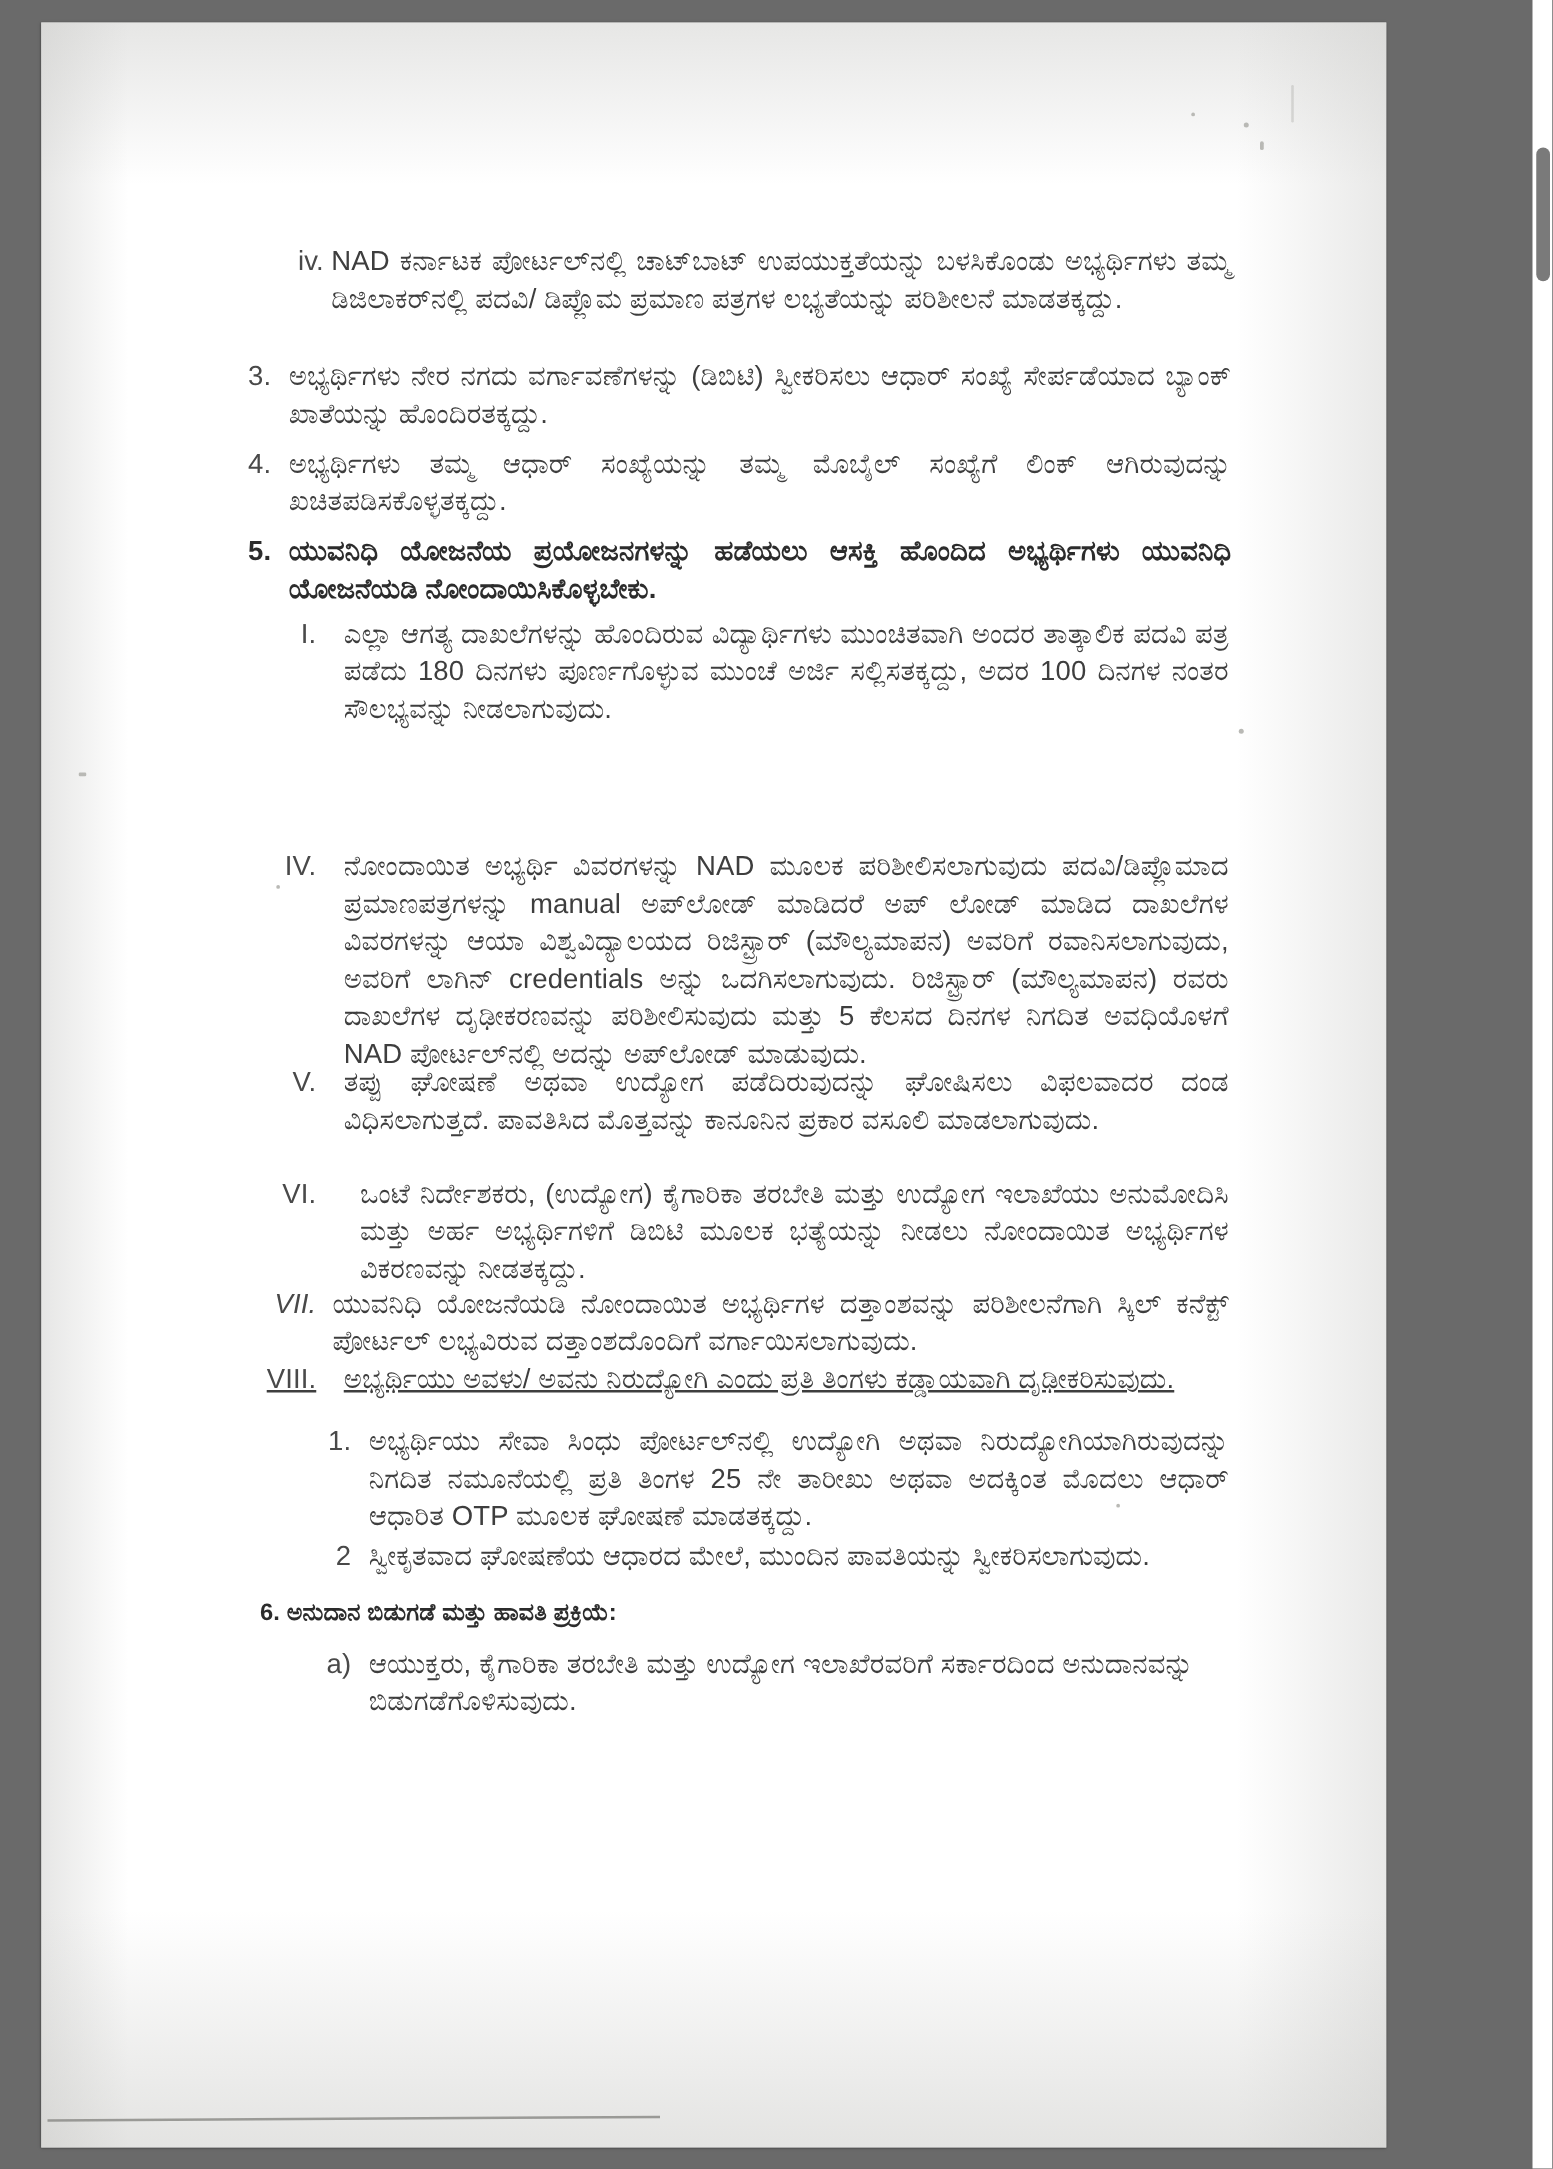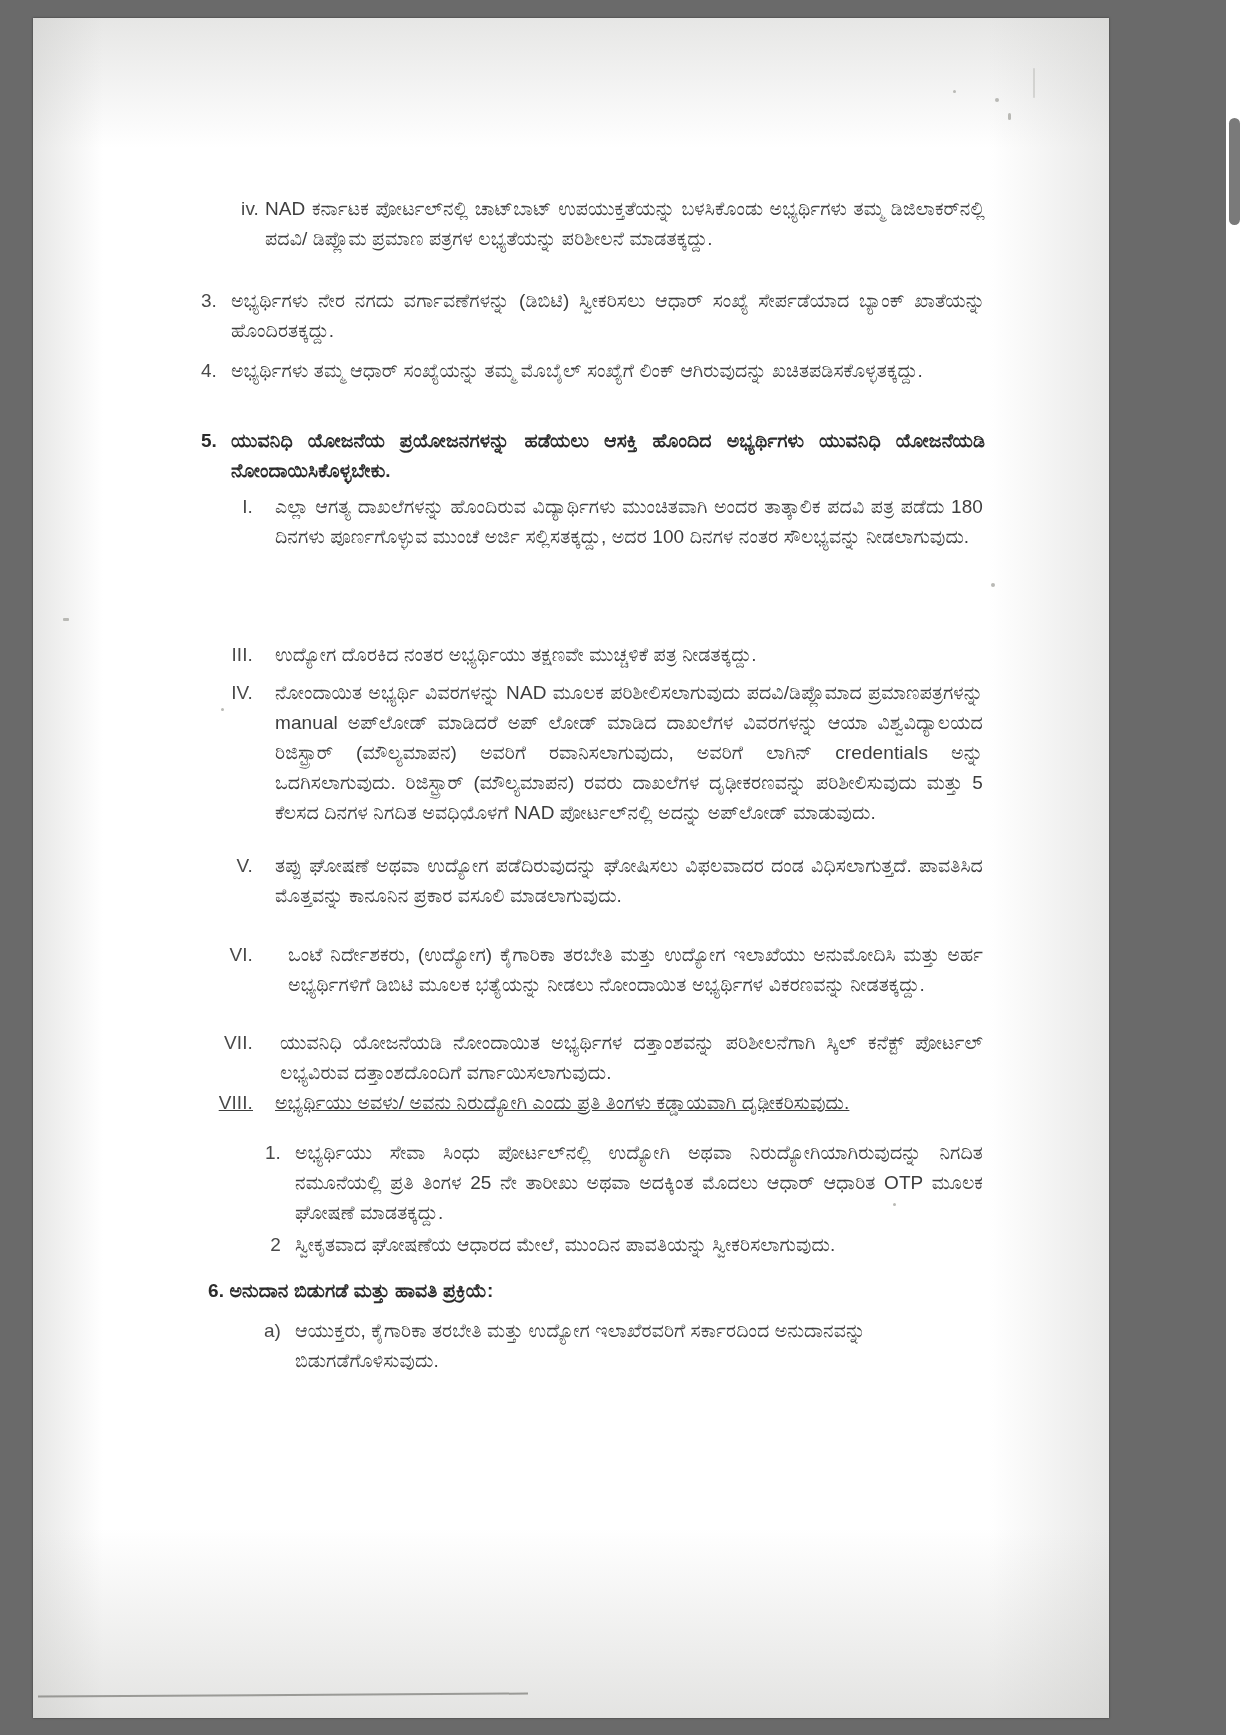--- a/index.html
+++ b/index.html
@@ -96,21 +96,21 @@
     top: 0;
     width: 1076px;
     height: 1700px;
     color: #3a3a3a;
     filter: contrast(1.02);
   }
   .blk {
     position: absolute;
     display: flex;
     align-items: flex-start;
-    font-size: 19px;
+    font-size: 22px;
     line-height: 30px;
     color: #3f3f3f;
     letter-spacing: .1px;
   }
   .marker {
     flex: 0 0 auto;
     text-align: right;
     color: #4a4a4a;
     white-space: nowrap;
   }
@@ -147,21 +147,21 @@
   #b-iv2     { left: 178px; top: 660px;  width: 772px; }
   #b-iv2 .marker { width: 42px; margin-right: 22px; }
 
   #b-v       { left: 178px; top: 833px;  width: 772px; }
   #b-v .marker { width: 42px; margin-right: 22px; }
 
   #b-vi      { left: 178px; top: 922px;  width: 772px; gap: 13px; }
   #b-vi .marker { width: 42px; margin-right: 22px; }
 
   #b-vii     { left: 178px; top: 1010px; width: 772px; }
-  #b-vii .marker { width: 42px; margin-right: 27px; }
+  #b-vii .marker { width: 42px; margin-right: 13px; font-style: italic; }
 
   #b-viii    { left: 178px; top: 1070px; width: 772px; text-decoration: underline; }
   #b-viii .marker { width: 42px; margin-right: 22px; }
 
   #b-s1      { left: 228px; top: 1120px; width: 722px; }
   #b-s1 .marker { width: 20px; margin-right: 14px; }
 
   #b-s2      { left: 228px; top: 1212px; width: 722px; }
   #b-s2 .marker { width: 20px; margin-right: 14px; }
 
@@ -198,24 +198,20 @@
         <span class="marker">5.</span>
         <span class="btext">ಯುವನಿಧಿ ಯೋಜನೆಯ ಪ್ರಯೋಜನಗಳನ್ನು ಹಡೆಯಲು ಆಸಕ್ತಿ ಹೊಂದಿದ ಅಭ್ಯರ್ಥಿಗಳು ಯುವನಿಧಿ ಯೋಜನೆಯಡಿ ನೋಂದಾಯಿಸಿಕೊಳ್ಳಬೇಕು.</span>
       </div>
 
       <div class="blk" id="b-i">
         <span class="marker">I.</span>
         <span class="btext">ಎಲ್ಲಾ ಆಗತ್ಯ ದಾಖಲೆಗಳನ್ನು ಹೊಂದಿರುವ ವಿದ್ಯಾರ್ಥಿಗಳು ಮುಂಚಿತವಾಗಿ ಅಂದರ ತಾತ್ಕಾಲಿಕ ಪದವಿ ಪತ್ರ ಪಡೆದು 180 ದಿನಗಳು ಪೂರ್ಣಗೊಳ್ಳುವ ಮುಂಚೆ ಅರ್ಜಿ ಸಲ್ಲಿಸತಕ್ಕದ್ದು, ಅದರ 100 ದಿನಗಳ ನಂತರ ಸೌಲಭ್ಯವನ್ನು ನೀಡಲಾಗುವುದು.</span>
       </div>
 
 
-      <div class="blk" id="b-iii">
-        <span class="marker">III.</span>
-        <span class="btext nojust">ಉದ್ಯೋಗ ದೊರಕಿದ ನಂತರ ಅಭ್ಯರ್ಥಿಯು ತಕ್ಷಣವೇ ಮುಚ್ಚಳಿಕೆ ಪತ್ರ ನೀಡತಕ್ಕದ್ದು.</span>
-      </div>
 
       <div class="blk" id="b-iv2">
         <span class="marker">IV.</span>
         <span class="btext">ನೋಂದಾಯಿತ ಅಭ್ಯರ್ಥಿ ವಿವರಗಳನ್ನು NAD ಮೂಲಕ ಪರಿಶೀಲಿಸಲಾಗುವುದು ಪದವಿ/ಡಿಪ್ಲೊಮಾದ ಪ್ರಮಾಣಪತ್ರಗಳನ್ನು manual ಅಪ್‌ಲೋಡ್ ಮಾಡಿದರೆ ಅಪ್ ಲೋಡ್ ಮಾಡಿದ ದಾಖಲೆಗಳ ವಿವರಗಳನ್ನು ಆಯಾ ವಿಶ್ವವಿದ್ಯಾಲಯದ ರಿಜಿಸ್ಟ್ರಾರ್ (ಮೌಲ್ಯಮಾಪನ) ಅವರಿಗೆ ರವಾನಿಸಲಾಗುವುದು, ಅವರಿಗೆ ಲಾಗಿನ್ credentials ಅನ್ನು ಒದಗಿಸಲಾಗುವುದು. ರಿಜಿಸ್ಟ್ರಾರ್ (ಮೌಲ್ಯಮಾಪನ) ರವರು ದಾಖಲೆಗಳ ದೃಢೀಕರಣವನ್ನು ಪರಿಶೀಲಿಸುವುದು ಮತ್ತು 5 ಕೆಲಸದ ದಿನಗಳ ನಿಗದಿತ ಅವಧಿಯೊಳಗೆ NAD ಪೋರ್ಟಲ್‌ನಲ್ಲಿ ಅದನ್ನು ಅಪ್‌ಲೋಡ್ ಮಾಡುವುದು.</span>
       </div>
 
       <div class="blk" id="b-v">
         <span class="marker">V.</span>
         <span class="btext">ತಪ್ಪು ಘೋಷಣೆ ಅಥವಾ ಉದ್ಯೋಗ ಪಡೆದಿರುವುದನ್ನು ಘೋಷಿಸಲು ವಿಫಲವಾದರ ದಂಡ ವಿಧಿಸಲಾಗುತ್ತದೆ. ಪಾವತಿಸಿದ ಮೊತ್ತವನ್ನು ಕಾನೂನಿನ ಪ್ರಕಾರ ವಸೂಲಿ ಮಾಡಲಾಗುವುದು.</span>
       </div>

